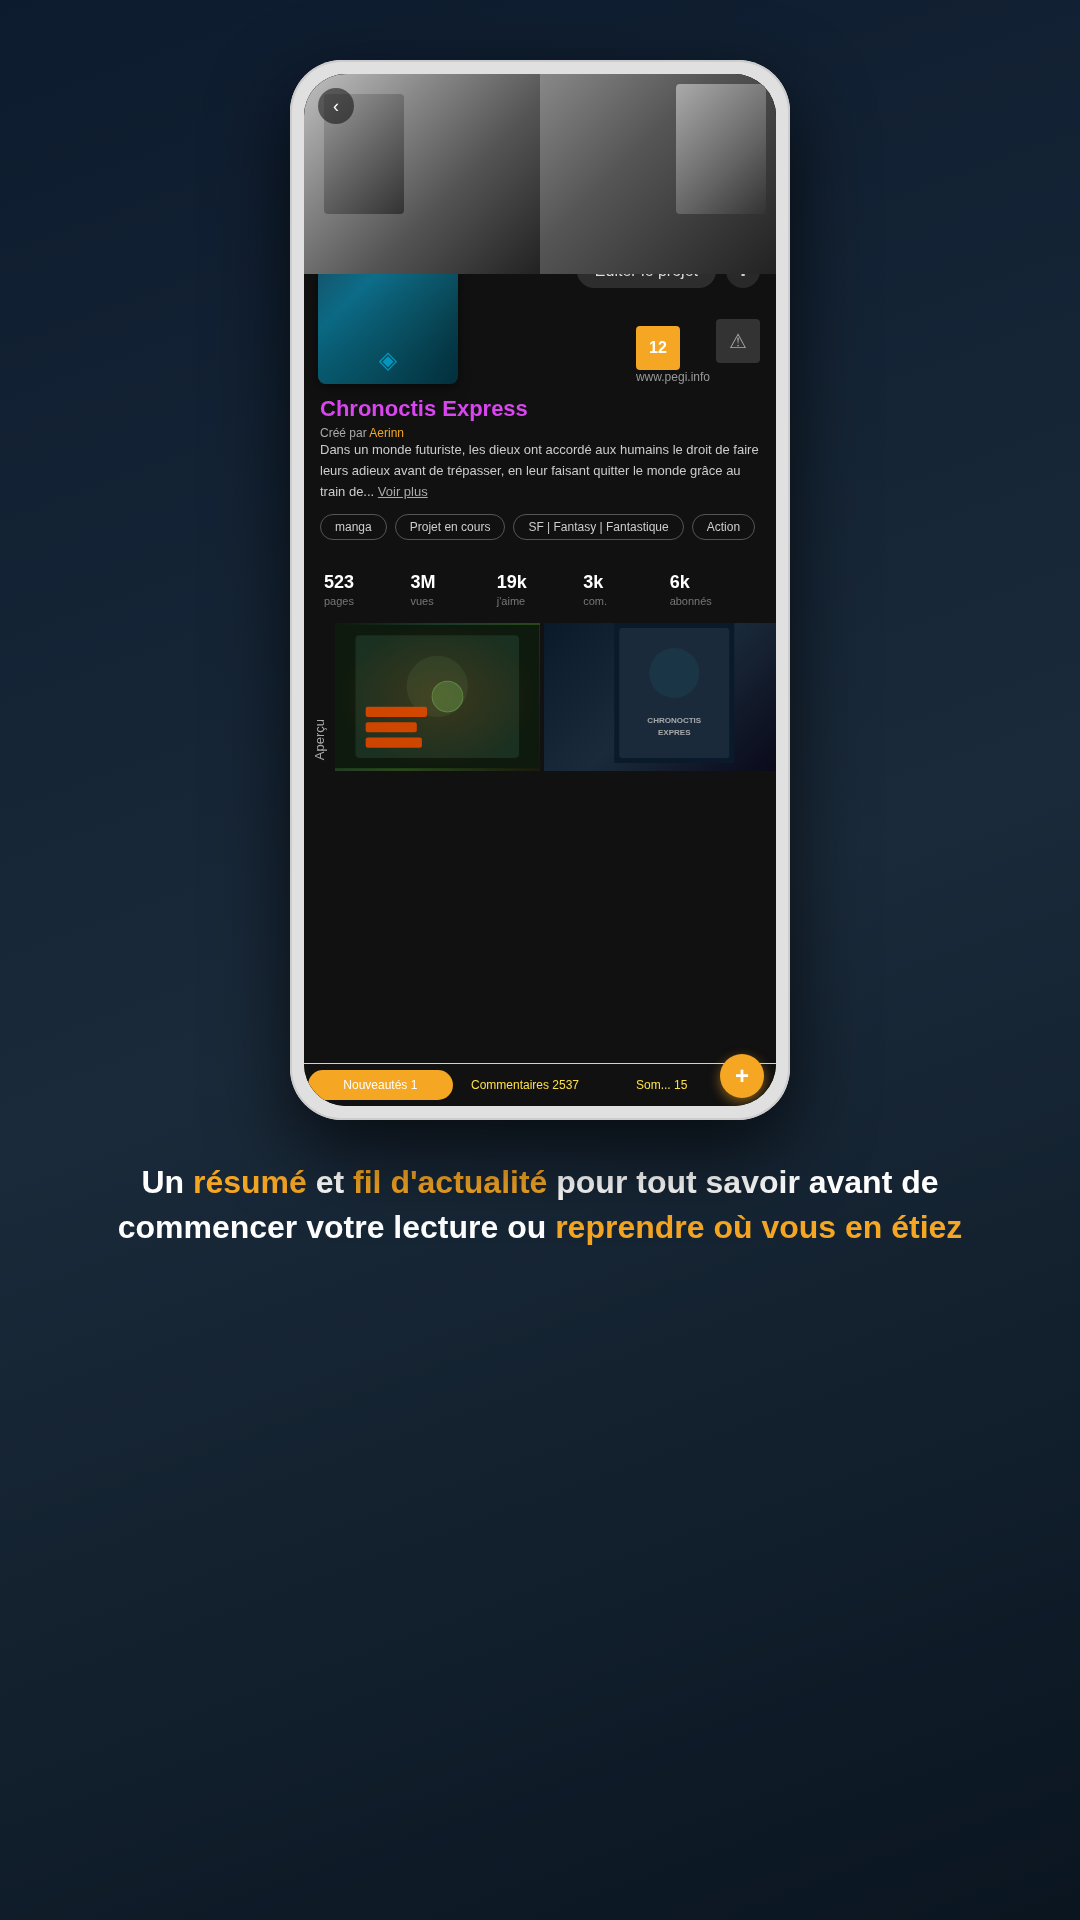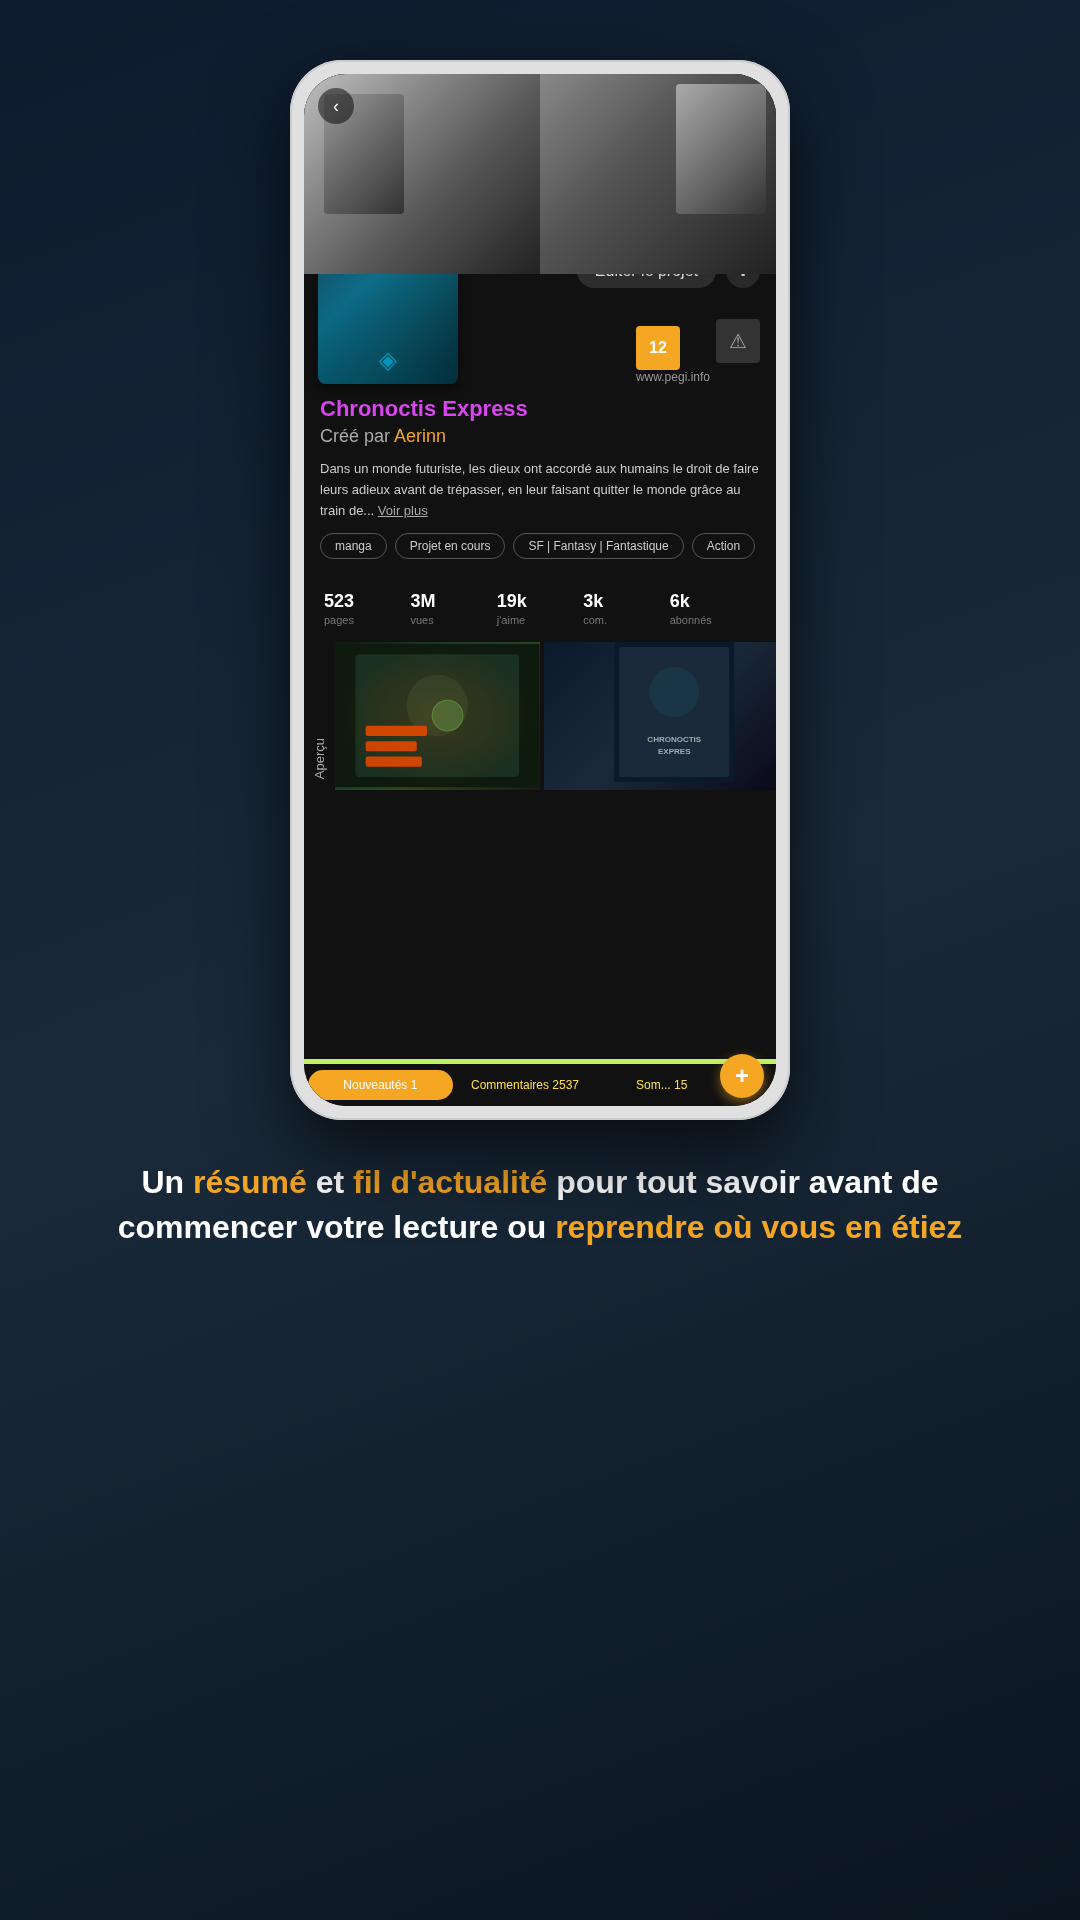--- a/index.html
+++ b/index.html
@@ -226,22 +226,21 @@
 
     .project-title {
       color: #d946ef;
       font-size: 22px;
       font-weight: bold;
       margin-bottom: 4px;
     }
 
     .project-author {
       color: #aaa;
-      font-size: 18px;
-      margin-bottom: 12px;
+      font-size: 12px;
     }
 
     .author-name {
       color: #f5a623;
     }
 
     .project-description {
       color: #ccc;
       font-size: 13px;
       line-height: 1.6;
@@ -350,21 +349,21 @@
       top: 10px; right: 4px;
       color: rgba(200,200,200,0.6);
       font-size: 10px;
     }
 
     
     .bottom-tabs {
       background: #111;
       display: flex;
       align-items: center;
-      border-top: 5px solid #bef264;
+      border-top: 1px solid #bef264;
       position: relative;
       padding: 4px 0;
       flex-shrink: 0;
     }
 
     .tab-item {
       flex: 1;
       text-align: center;
       padding: 10px 4px;
       font-size: 12px;

